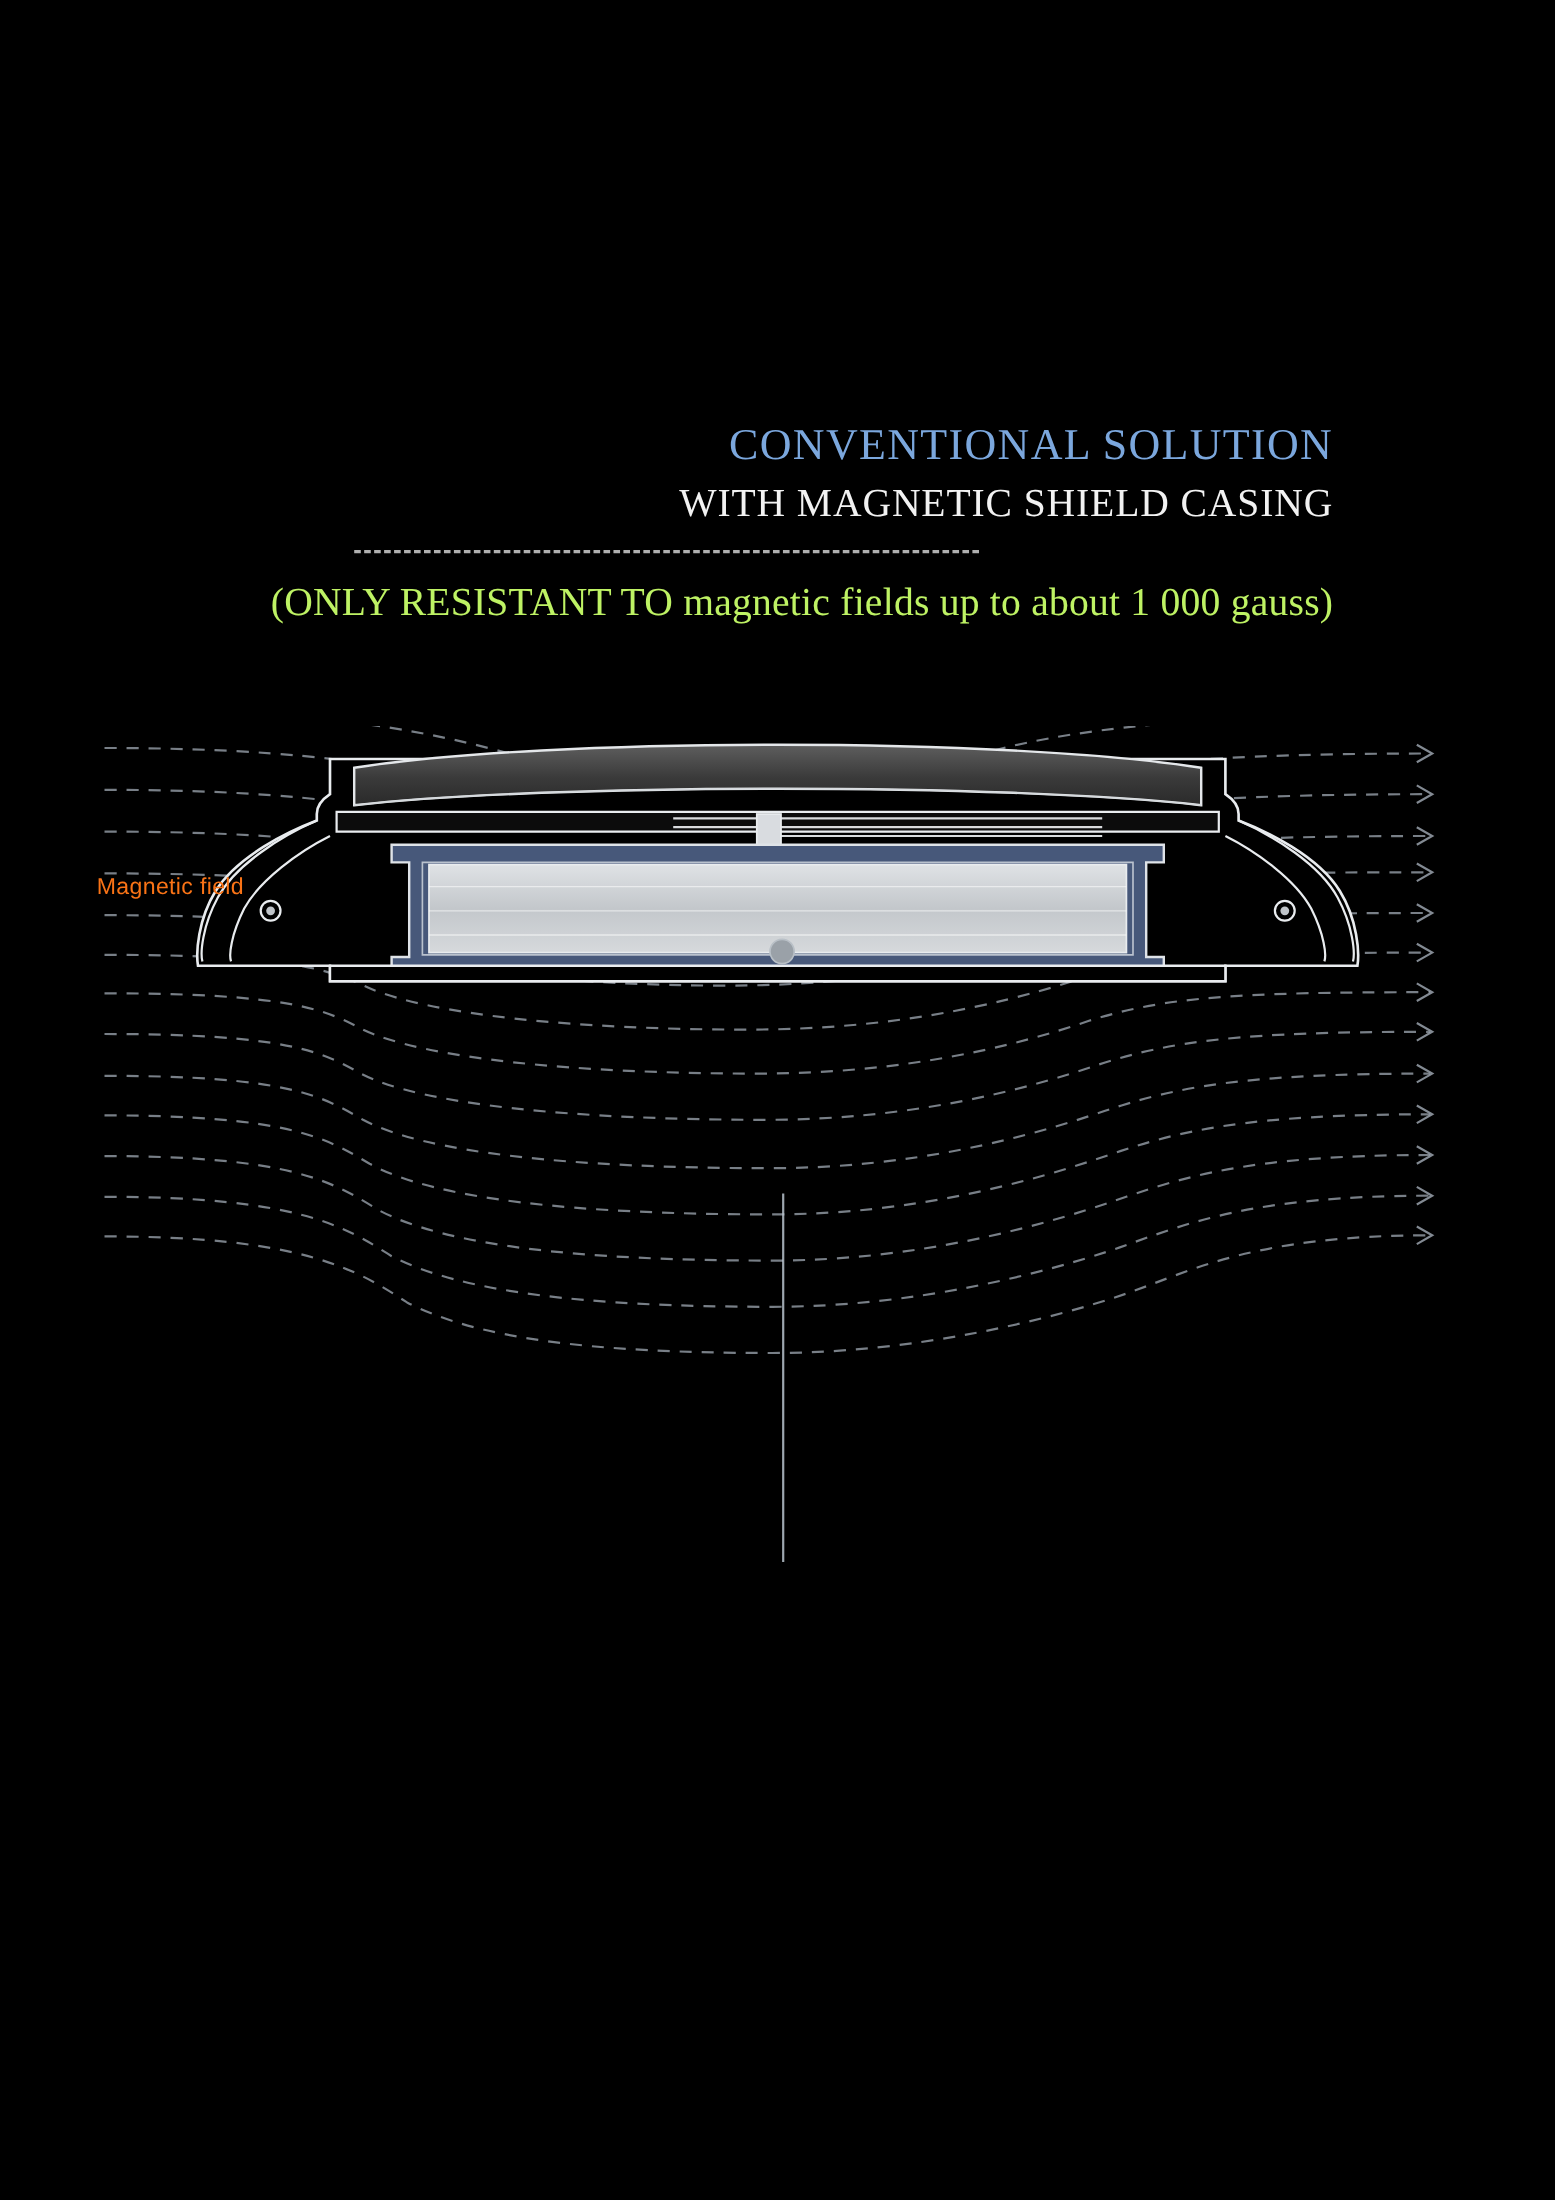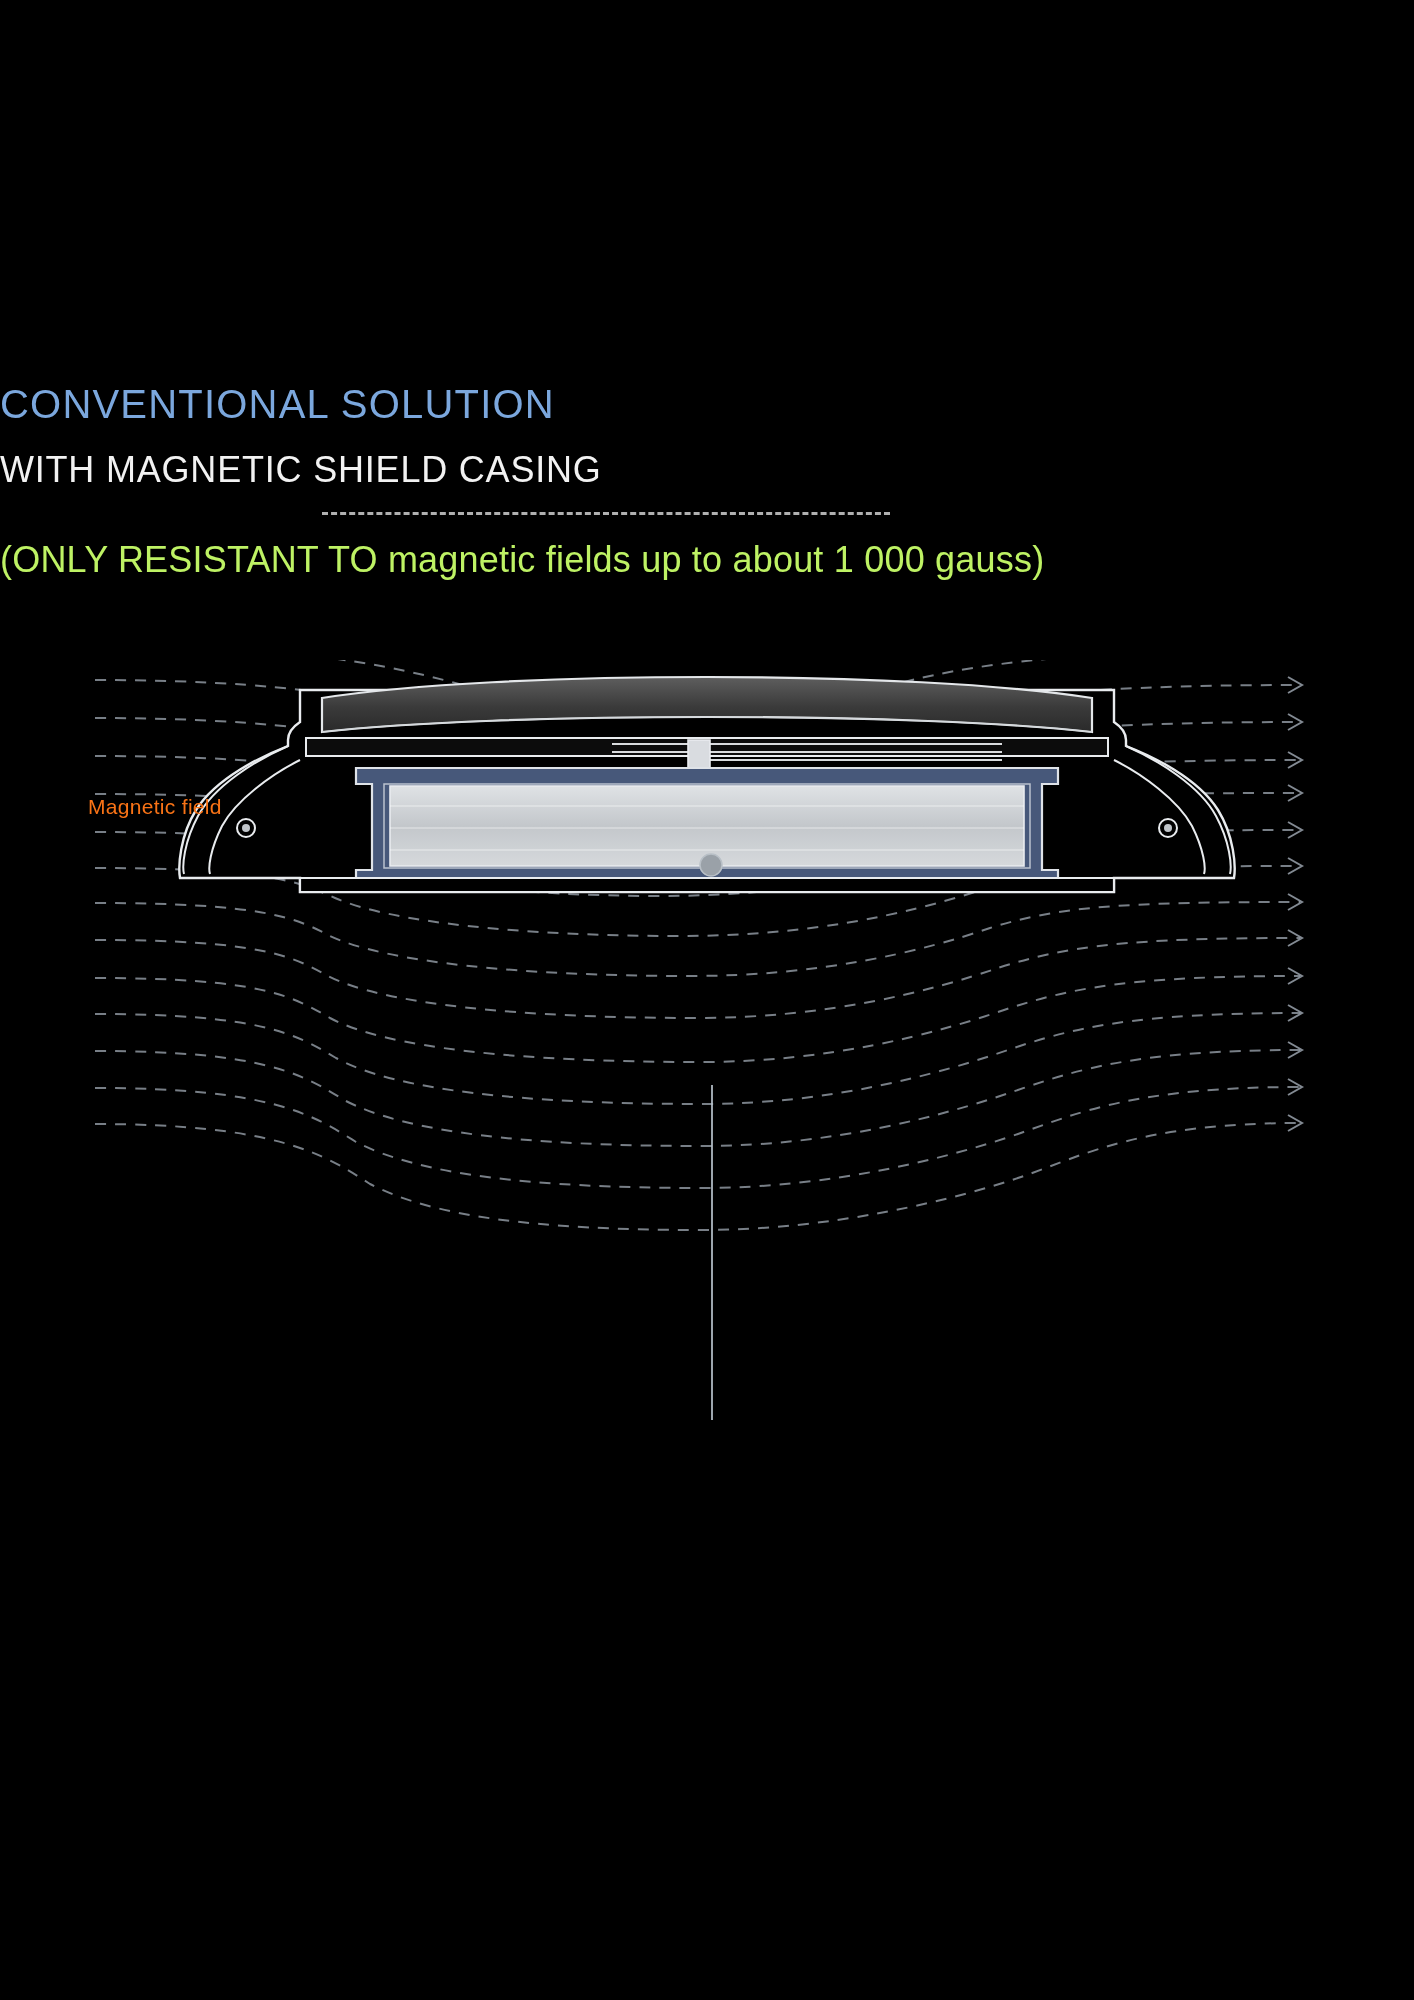--- a/index.html
+++ b/index.html
@@ -19,31 +19,32 @@
     position: absolute;
     inset: 0;
   }
 
   
   .title-block {
     position: absolute;
     top: 382px;
     left: 0;
     width: 1212px;
-    text-align: left;
+    text-align: right;
+    font-family: Liberation Serif, serif;
   }
   .title-main {
     font-size: 40px;
     letter-spacing: 1.2px;
     color: #7ba7dd;
     font-weight: 400;
     line-height: 1.1;
   }
   .title-sub {
-    margin-top: 24px;
+    margin-top: 12px;
     font-size: 36px;
     letter-spacing: 0.8px;
     color: #f2f2f2;
     font-weight: 400;
     line-height: 1.1;
   }
   .divider-dashes {
     margin: 22px auto 0 auto;
     width: 568px;
     height: 2px;

